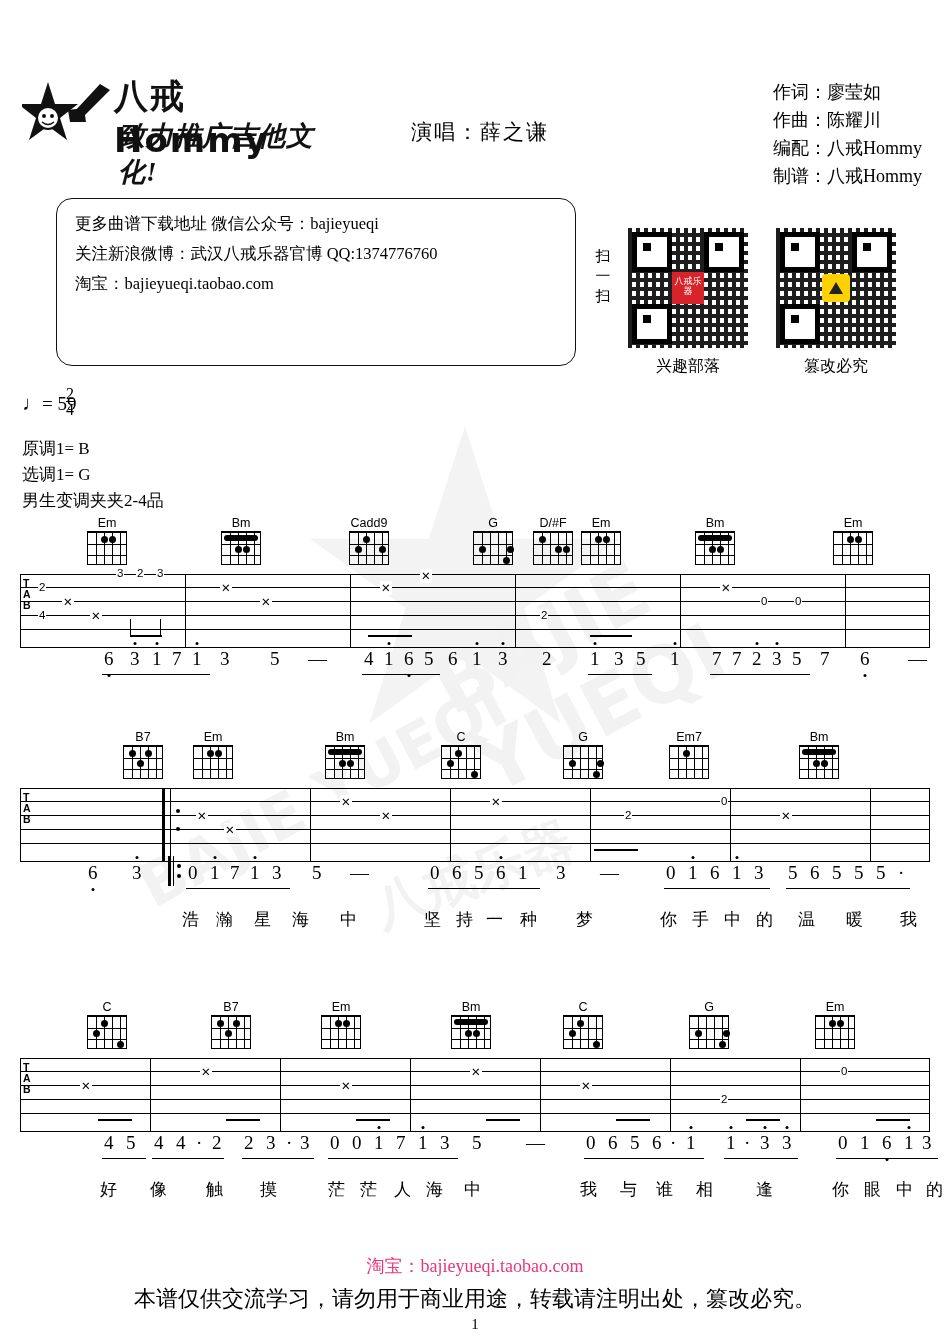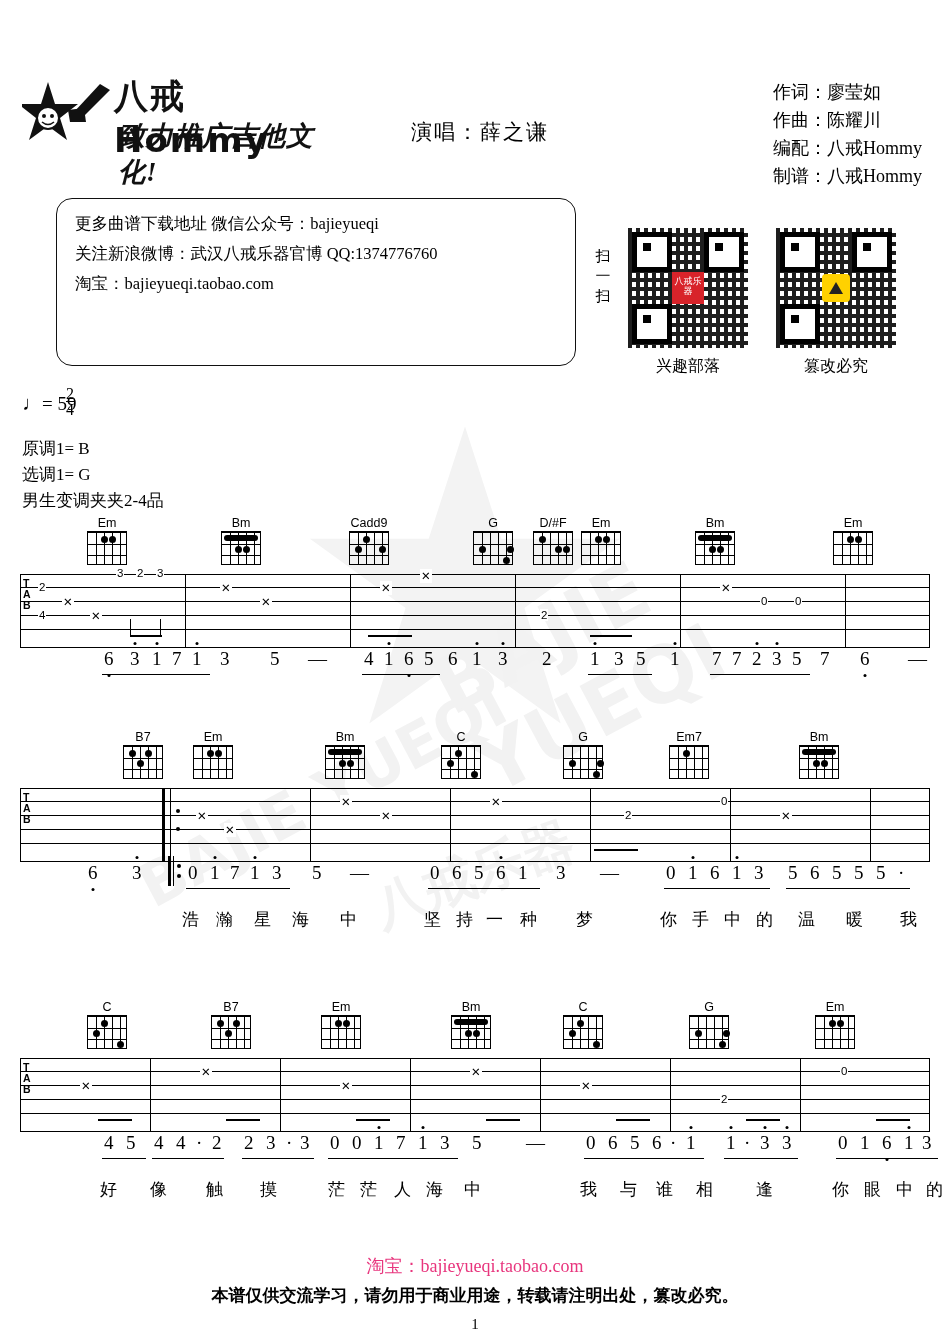--- a/index.html
+++ b/index.html
@@ -110,21 +110,21 @@
 
   .lyrics{position:relative;height:30px;}
   .lyrics .w{position:absolute;font-size:17px;}
 
   .repeat{position:absolute;top:0;bottom:0;width:7px;}
   .repeat i{position:absolute;top:0;bottom:0;background:#000;}
 
   
   .foot1{position:absolute;left:0;right:0;top:1254px;text-align:center;color:#e8357d;
     font-size:18px;font-family:"Liberation Serif",serif;}
-  .foot2{position:absolute;left:0;right:0;top:1284px;text-align:center;font-size:17px;font-weight:bold;}
+  .foot2{position:absolute;left:0;right:0;top:1284px;text-align:center;font-size:22px;font-weight:normal;}
   .pagenum{position:absolute;left:0;right:0;top:1316px;text-align:center;font-size:15px;}
 </style>
 </head>
 <body>
 
 <div class="sheet">
 
   <div class="wm wm-star">
     <svg width="330" height="330" viewBox="0 0 100 100">
       <polygon points="50,2 61,36 97,36 68,57 79,92 50,71 21,92 32,57 3,36 39,36" fill="#f3f3f3"></polygon>

